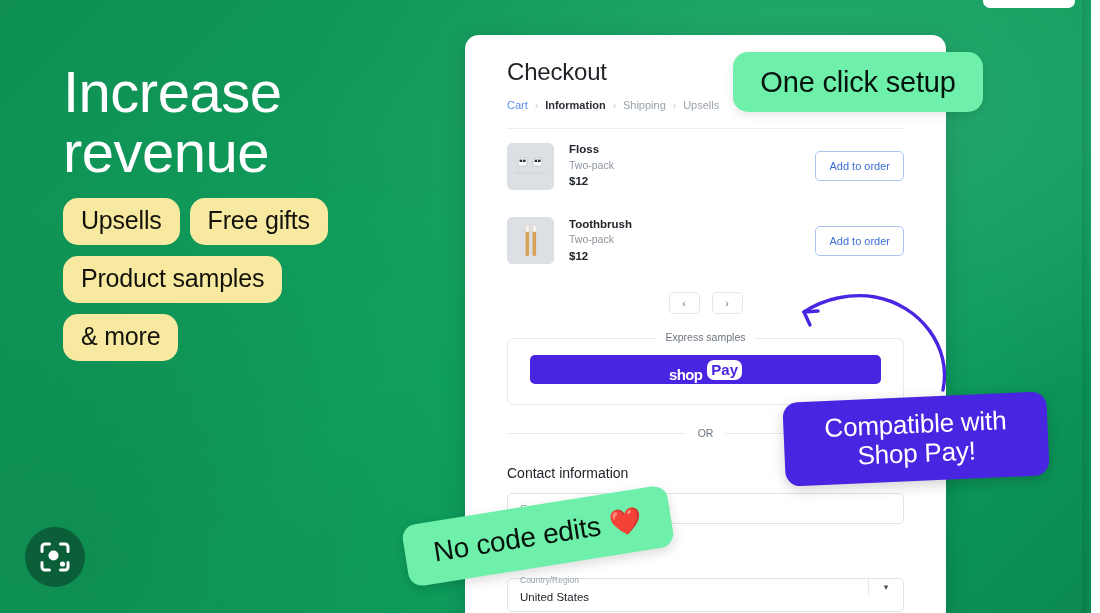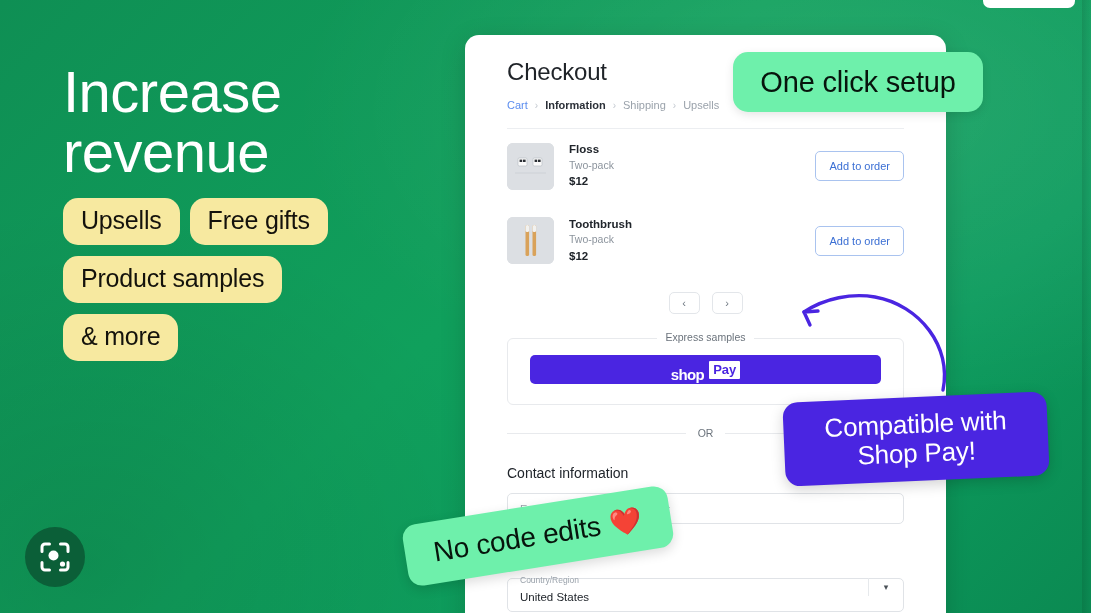--- a/index.html
+++ b/index.html
@@ -213,23 +213,23 @@
     color: #ffffff;
     font-size: 15px;
     font-weight: bold;
     letter-spacing: -0.6px;
     font-family: "Liberation Sans", sans-serif;
     margin-top: 10px;
   }
   .shoppay-chip {
     background: #ffffff;
     color: #4a25e1;
-    font-size: 13px;
+    font-size: 15px;
     font-weight: bold;
-    border-radius: 1px;
+    border-radius: 7px;
     padding: 2px 4px 3px;
     line-height: 1;
   }
 
   .or-divider {
     display: flex;
     align-items: center;
     gap: 12px;
     margin-top: 22px;
     color: #6b737c;

